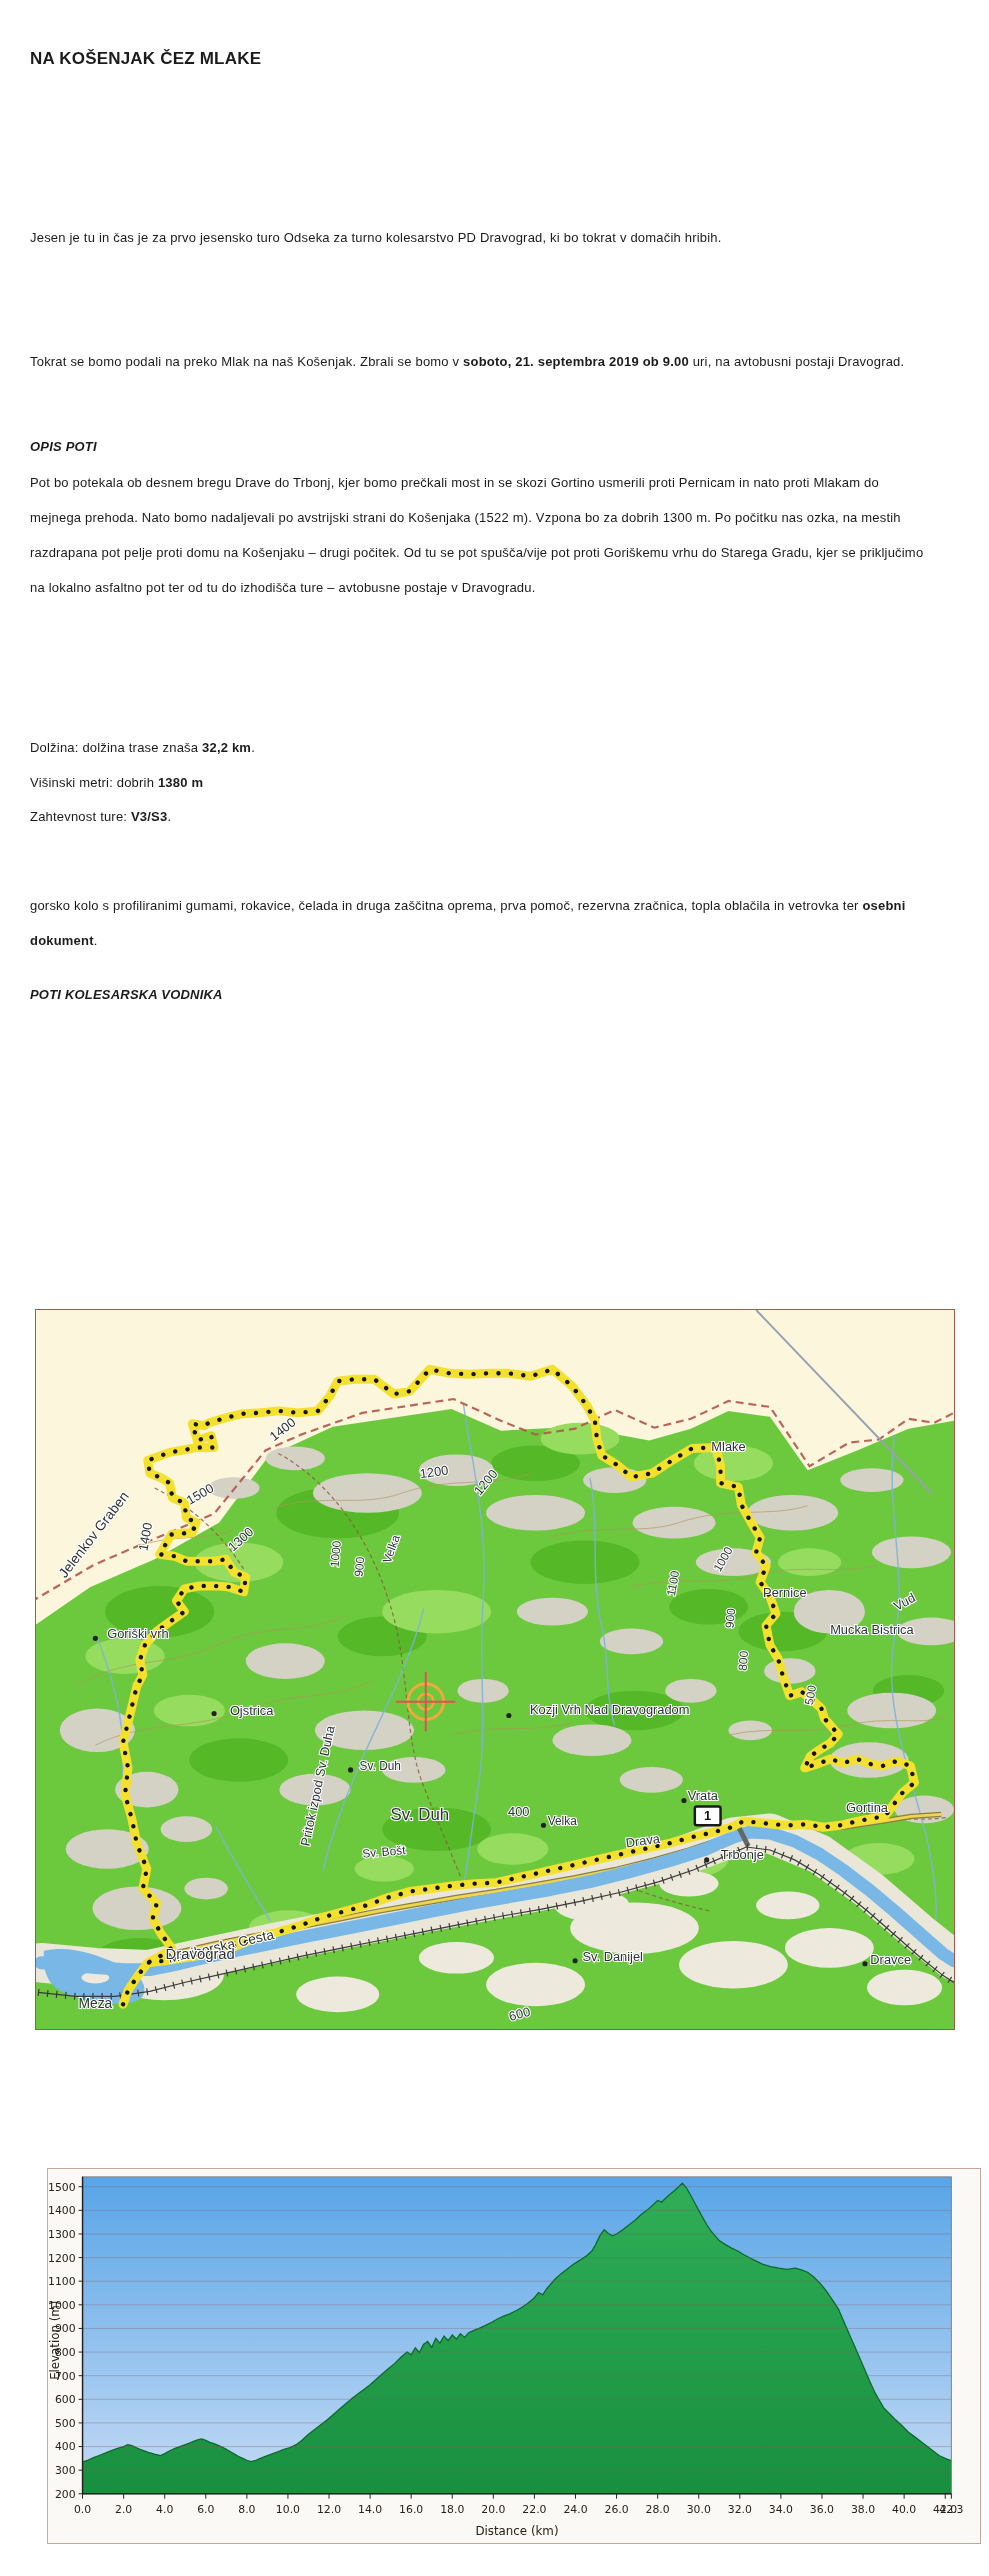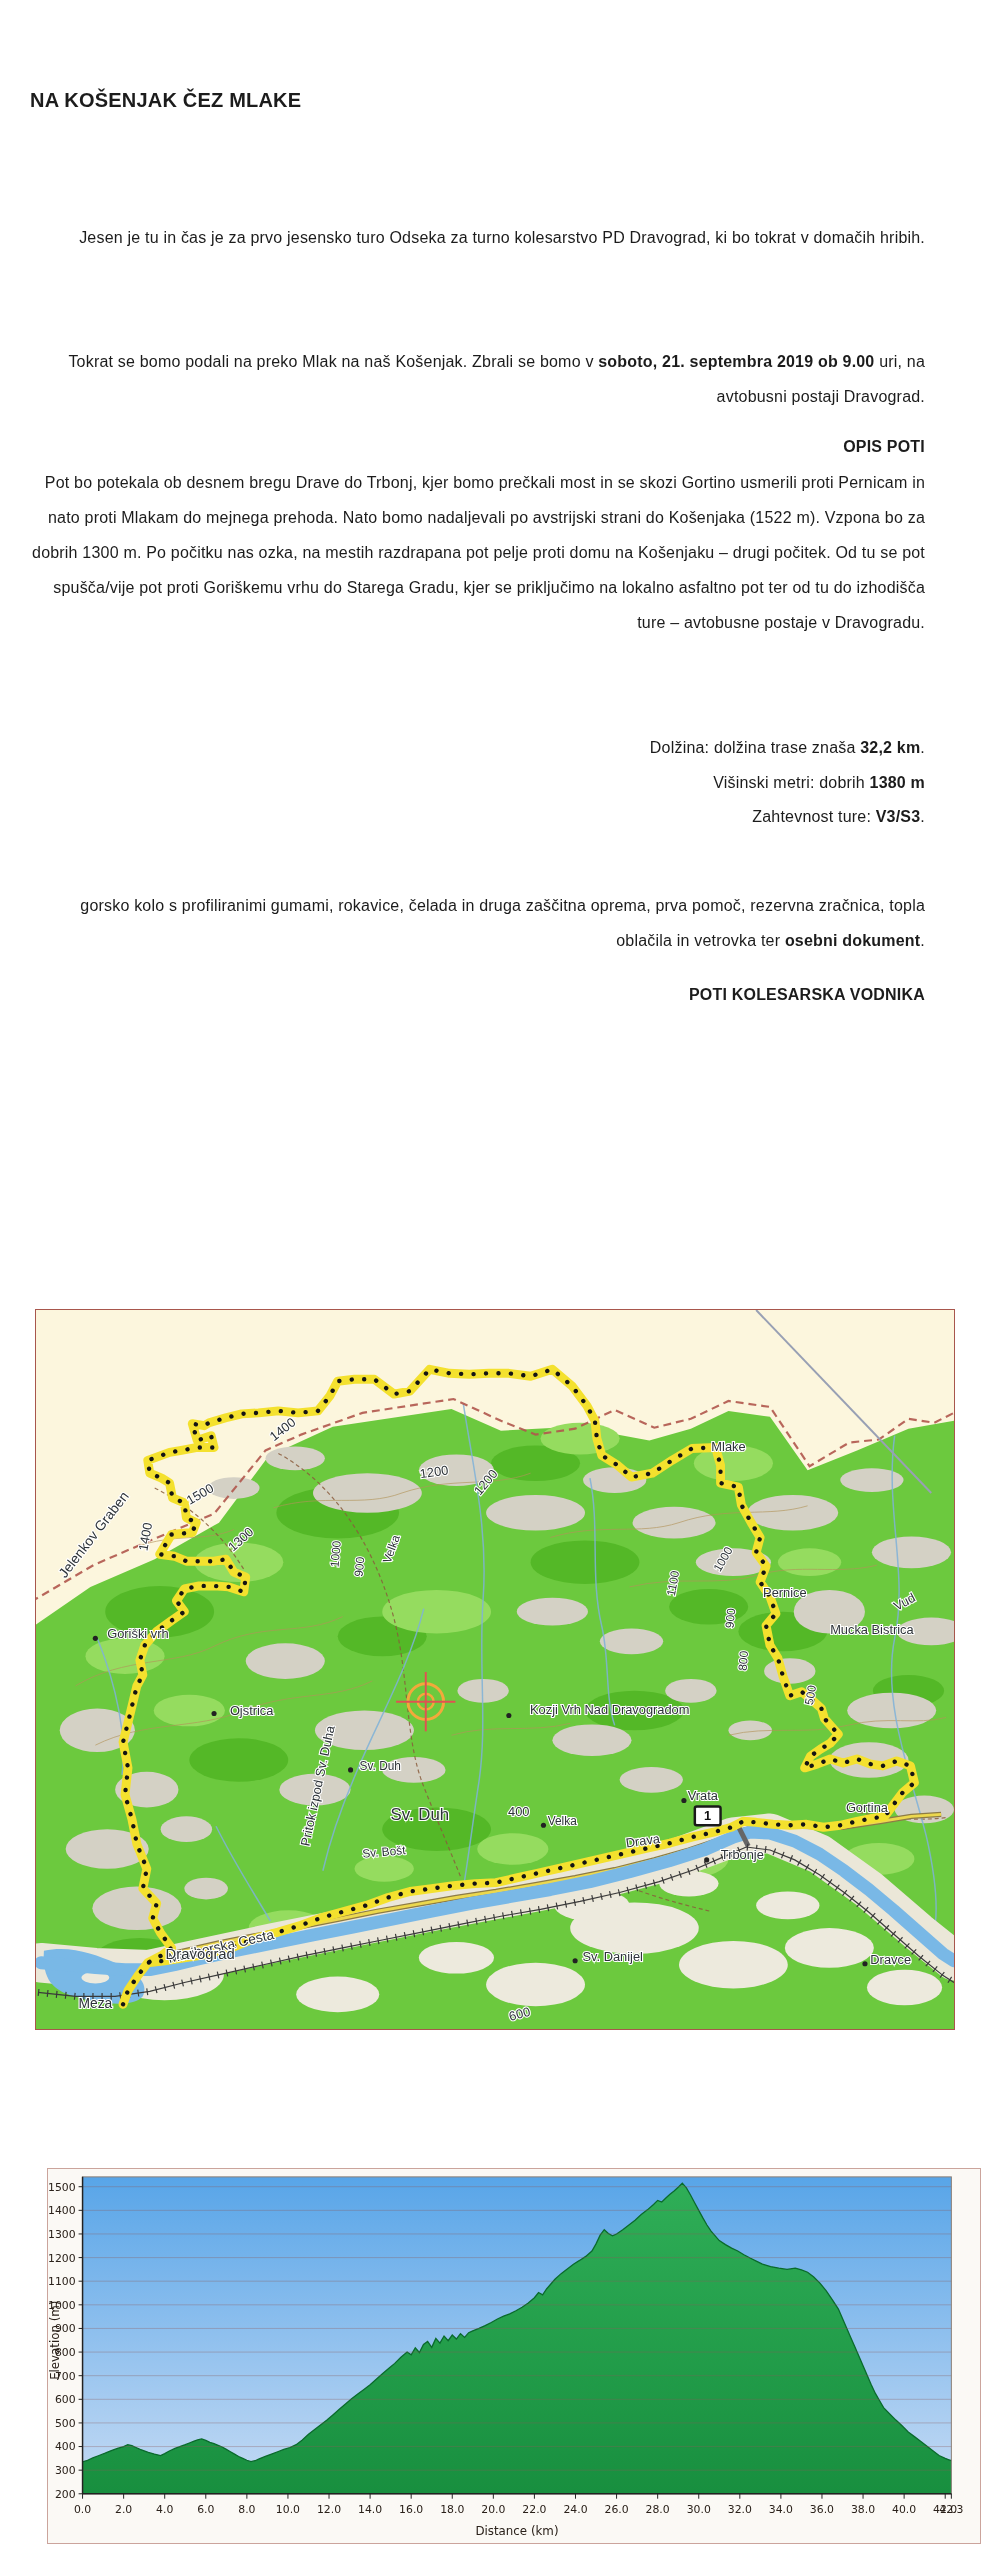--- a/index.html
+++ b/index.html
@@ -1,20 +1,20 @@
 <!DOCTYPE html>
 <html><head>
 <meta charset="utf-8">
 <style>
   html,body{margin:0;padding:0;background:#ffffff;}
   .page{position:relative;width:989px;height:2576px;background:#ffffff;
         font-family:"Liberation Sans",sans-serif;color:#1c1c1c;overflow:hidden;}
-  .title{position:absolute;left:30px;top:49px;font-size:20px;font-weight:bold;letter-spacing:0.2px;margin-top:40px;}
-  .para{position:absolute;left:30px;width:895px;font-size:16px;line-height:35px;letter-spacing:0.2px;text-align:right;}
-  .h{font-weight:bold;}
+  .title{position:absolute;left:30px;top:49px;font-size:17px;font-weight:bold;letter-spacing:0.2px;}
+  .para{position:absolute;left:30px;width:895px;font-size:13px;line-height:35px;letter-spacing:0.2px;}
+  .h{font-weight:bold;font-style:italic;}
   .para b{font-weight:bold;}
   .map-frame{position:absolute;left:35px;top:1309px;width:918px;height:719px;
              border:1.5px solid #a8564c;box-sizing:content-box;background:#fcf6dd;}
   .map-frame svg{display:block;width:100%;height:100%;}
   .chart-frame{position:absolute;left:47px;top:2168px;width:934px;height:376px;
                background:#fbf9f5;border:1px solid #cba49c;box-sizing:border-box;}
   .chart-frame svg{display:block;width:100%;height:100%;}
   text.map-label{fill:#2d3338;stroke:#ffffff;stroke-width:2.2px;paint-order:stroke;
                  font-family:"Liberation Sans",sans-serif;text-anchor:middle;}
   text.chart-txt{fill:#2a211a;font-family:"DejaVu Sans",sans-serif;}

